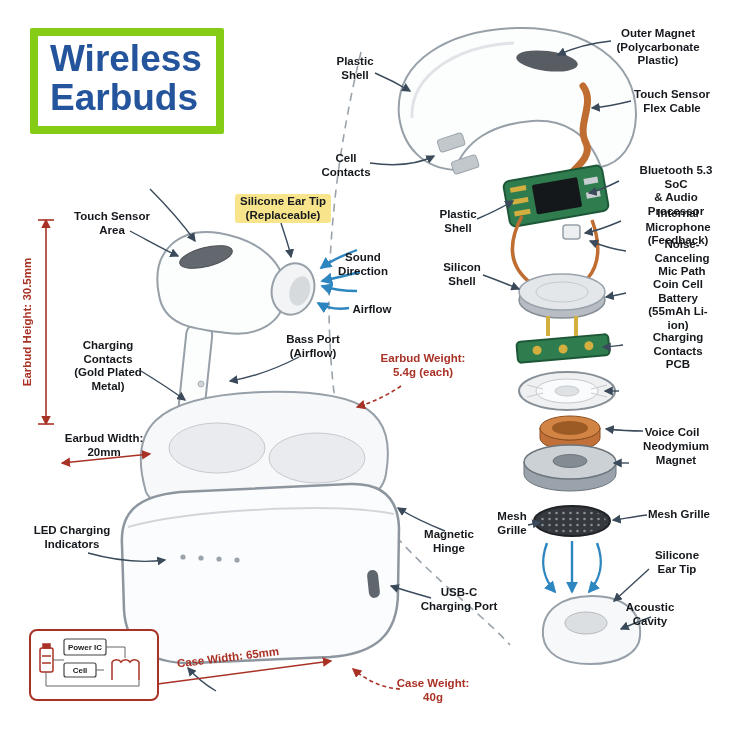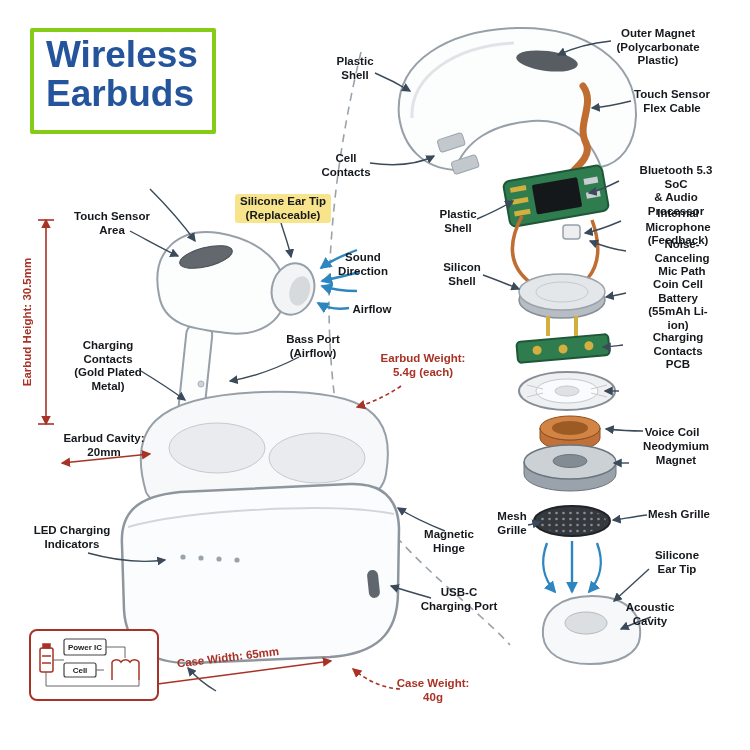--- a/index.html
+++ b/index.html
@@ -1,20 +1,20 @@
 <!DOCTYPE html>
 <html><head>
 <meta charset="utf-8">
 <style>
   html,body{margin:0;padding:0;background:#fff;}
   .canvas{position:relative;width:750px;height:750px;background:#fff;overflow:hidden;
           font-family:"Liberation Sans",sans-serif;}
   .artwork{position:absolute;left:0;top:0;}
-  .title-box{position:absolute;left:30px;top:28px;border:4px solid #84cc16;border-radius:2px;
-             padding:4px 14px 16px 12px;color:#24549b;font-weight:bold;font-size:37px;
+  .title-box{position:absolute;left:30px;top:28px;border:8px solid #84cc16;border-radius:2px;
+             padding:4px 14px 8px 12px;color:#24549b;font-weight:bold;font-size:37px;
              line-height:1.05;white-space:pre-line;background:#fff;}
   .lbl{position:absolute;transform:translateX(-50%);text-align:center;
        font-weight:bold;font-size:11.5px;line-height:1.18;color:#15181c;white-space:pre-line;}
   .red{color:#a93226;}
   .vert{transform:translate(-50%,-50%) rotate(-90deg);white-space:nowrap;}
   .rot7{transform:translate(-50%,-50%) rotate(-7deg);white-space:nowrap;}
   .hl{background:#f7e48b;padding:1px 5px;border-radius:3px;}
   text.schem-label{font-family:"Liberation Sans",sans-serif;font-size:8px;font-weight:bold;
                    fill:#222;text-anchor:middle;}
 </style>
@@ -207,21 +207,21 @@
 <div class="lbl" style="left:363px;top:251px">Sound
 Direction</div>
 <div class="lbl" style="left:372px;top:303px">Airflow</div>
 <div class="lbl" style="left:313px;top:333px">Bass Port
 (Airflow)</div>
 <div class="lbl" style="left:108px;top:339px">Charging
 Contacts
 (Gold Plated
 Metal)</div>
 <div class="lbl red vert" style="left:28px;top:322px">Earbud Height: 30.5mm</div>
-<div class="lbl" style="left:104px;top:432px">Earbud Cavity:
+<div class="lbl" style="left:104px;top:432px">Earbud Width:
 20mm</div>
 <div class="lbl red" style="left:423px;top:352px">Earbud Weight:
 5.4g (each)</div>
 <div class="lbl" style="left:72px;top:524px">LED Charging
 Indicators</div>
 <div class="lbl" style="left:449px;top:528px">Magnetic
 Hinge</div>
 <div class="lbl" style="left:459px;top:586px">USB-C
 Charging Port</div>
 <div class="lbl red rot7" style="left:228px;top:658px">Case Width: 65mm</div>

